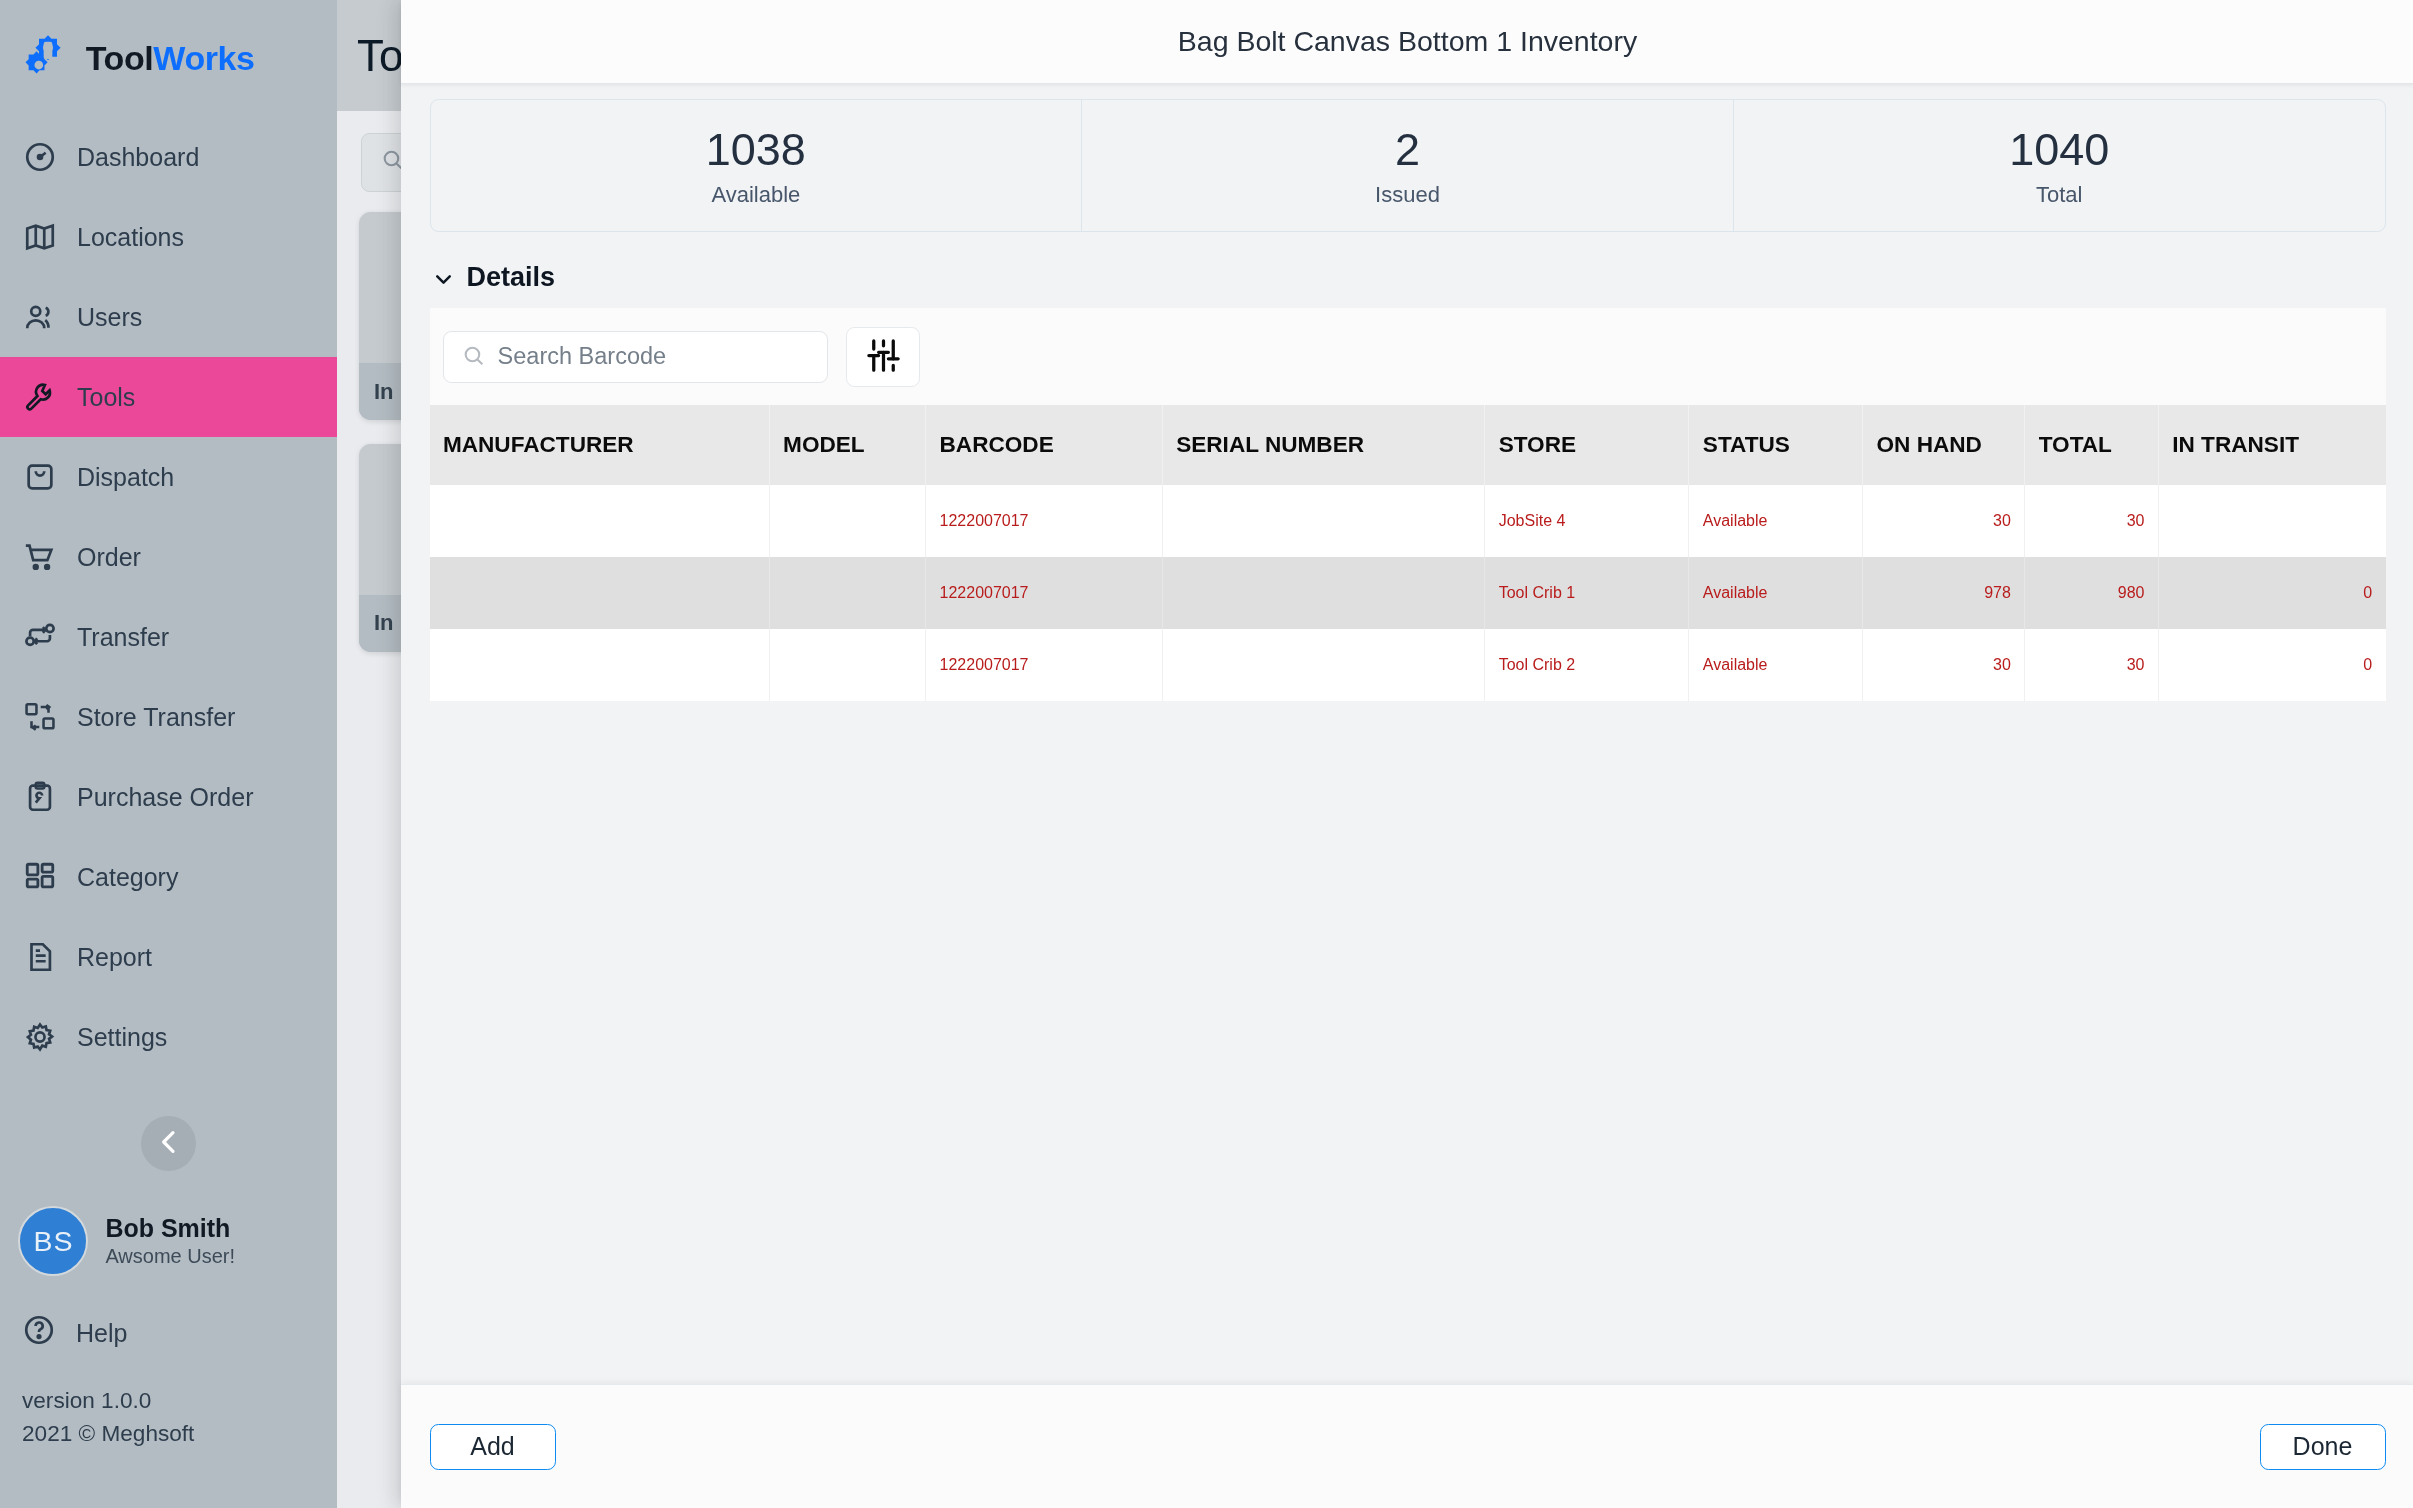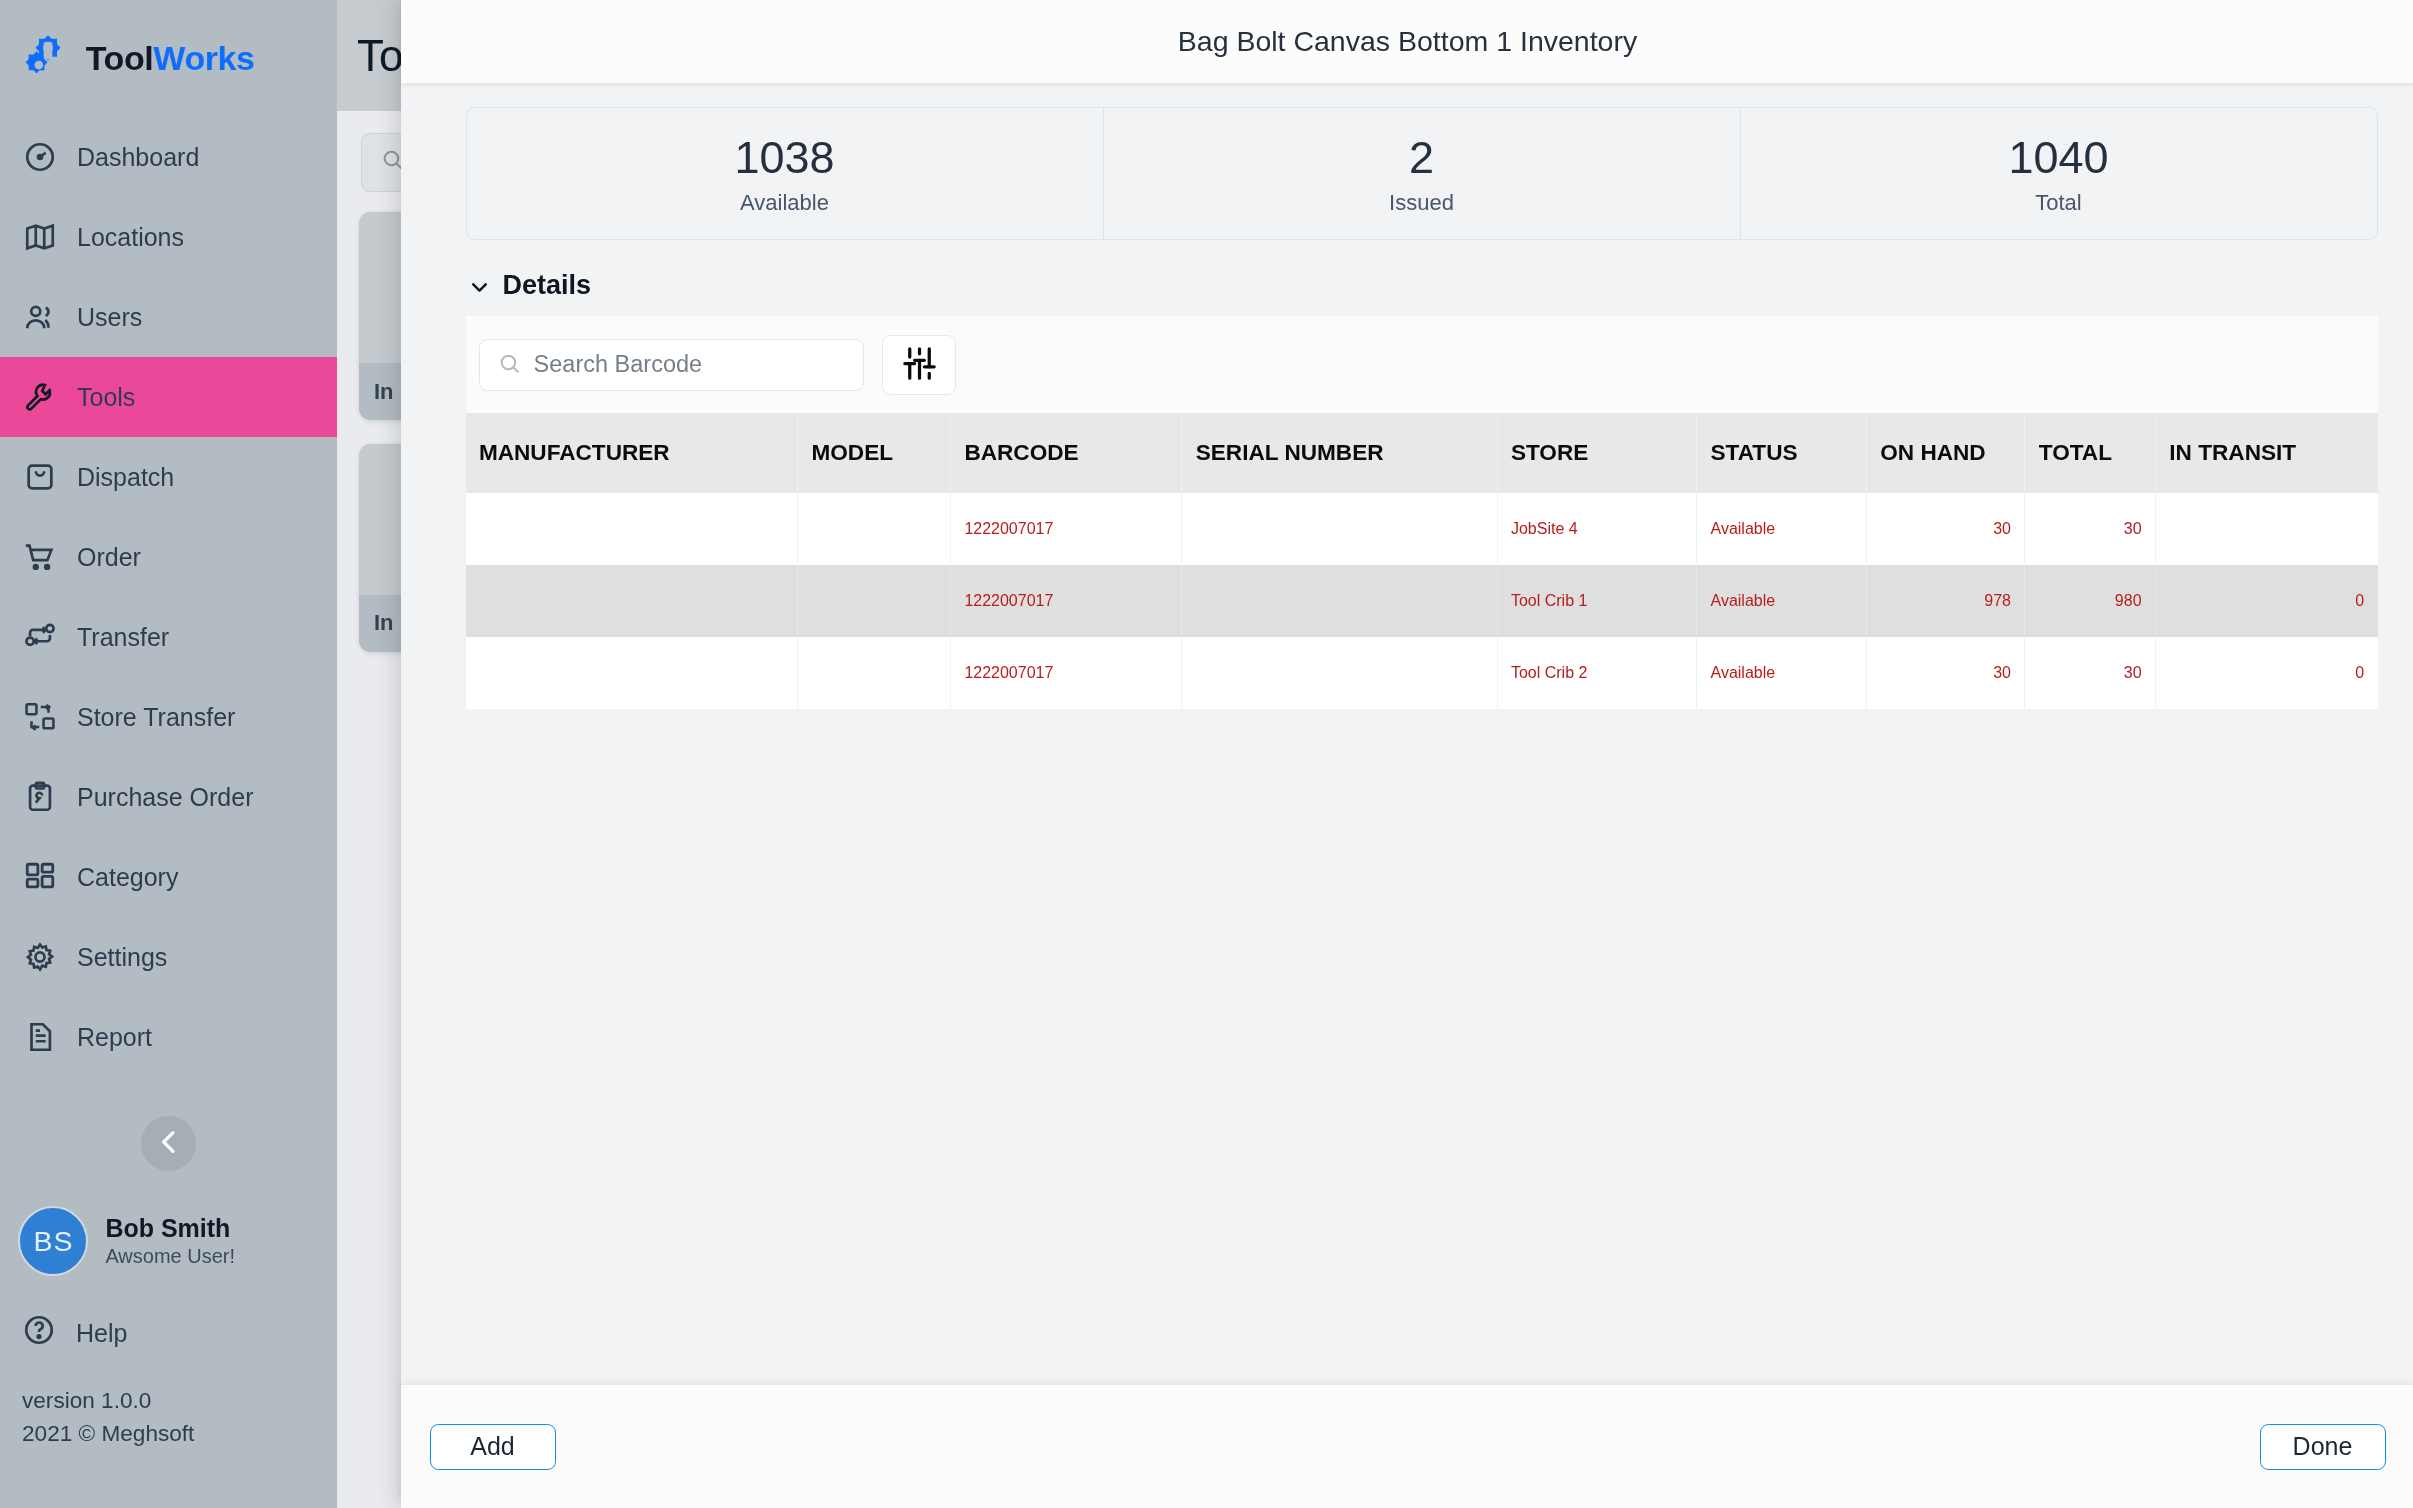--- a/index.html
+++ b/index.html
@@ -139,21 +139,21 @@
   }
   .modal-header {
     height: 84px; flex: none;
     background: #fcfcfd;
     border-bottom: 0.8px solid #e4e7ea;
     display: flex; align-items: center; justify-content: center;
     box-shadow: 0 1.7px 4.2px rgba(0,0,0,.07);
   }
   .modal-title { font-size: 28.5px; color: #27313d; }
 
-  .modal-body { flex: 1; overflow: hidden; padding: 8px; margin-left: 28px; }
+  .modal-body { flex: 1; overflow: hidden; padding: 0; }
 
   
   .stats {
     margin: 15px 28.5px 0 28.5px;
     border: 0.8px solid #dde5ec; border-radius: 8.4px;
     background: #f1f3f5;
     display: flex;
   }
   .stat {
     flex: 1; padding: 23.5px 0 23.5px 0;
@@ -360,34 +360,34 @@
                 <rect x="13.5" y="3" width="7.5" height="5.5" rx="1"></rect>
                 <rect x="3" y="13.5" width="7.5" height="5.5" rx="1"></rect>
                 <rect x="13.5" y="11.5" width="7.5" height="7.5" rx="1"></rect>
               </svg>
             </span>
           <span>Category</span>
         </div>
         <div class="nav-item">
           <span class="nav-icon">
               <svg viewBox="0 0 24 24" fill="none" stroke="#2e3d4d" stroke-width="1.9">
+                <path d="M6 3h8l5 5v13H6z"></path>
+                <path d="M9 11h7M9 15h7M9 7.5h3"></path>
+              </svg>
+            </span>
+          <span>Report</span>
+        </div>
+        <div class="nav-item">
+          <span class="nav-icon">
+              <svg viewBox="0 0 24 24" fill="none" stroke="#2e3d4d" stroke-width="1.9">
                 <circle cx="12" cy="12" r="3.2"></circle>
                 <path d="M12 3.2l1.6 2.1 2.5-.8.5 2.6 2.6.5-.8 2.5 2.1 1.6-2.1 1.6.8 2.5-2.6.5-.5 2.6-2.5-.8L12 20.8l-1.6-2.1-2.5.8-.5-2.6-2.6-.5.8-2.5L3.5 12l2.1-1.6-.8-2.5 2.6-.5.5-2.6 2.5.8z"></path>
               </svg>
             </span>
           <span>Settings</span>
-        </div>
-        <div class="nav-item">
-          <span class="nav-icon">
-              <svg viewBox="0 0 24 24" fill="none" stroke="#2e3d4d" stroke-width="1.9">
-                <path d="M6 3h8l5 5v13H6z"></path>
-                <path d="M9 11h7M9 15h7M9 7.5h3"></path>
-              </svg>
-            </span>
-          <span>Report</span>
         </div>
       </nav>
 
       <div class="collapse-btn">
         <span><svg viewBox="0 0 24 24" fill="none" stroke="#ffffff" stroke-width="2.4" stroke-linecap="round" stroke-linejoin="round">
               <path d="M15 5l-7 7 7 7"></path>
             </svg></span>
       </div>
 
       <div class="profile">

